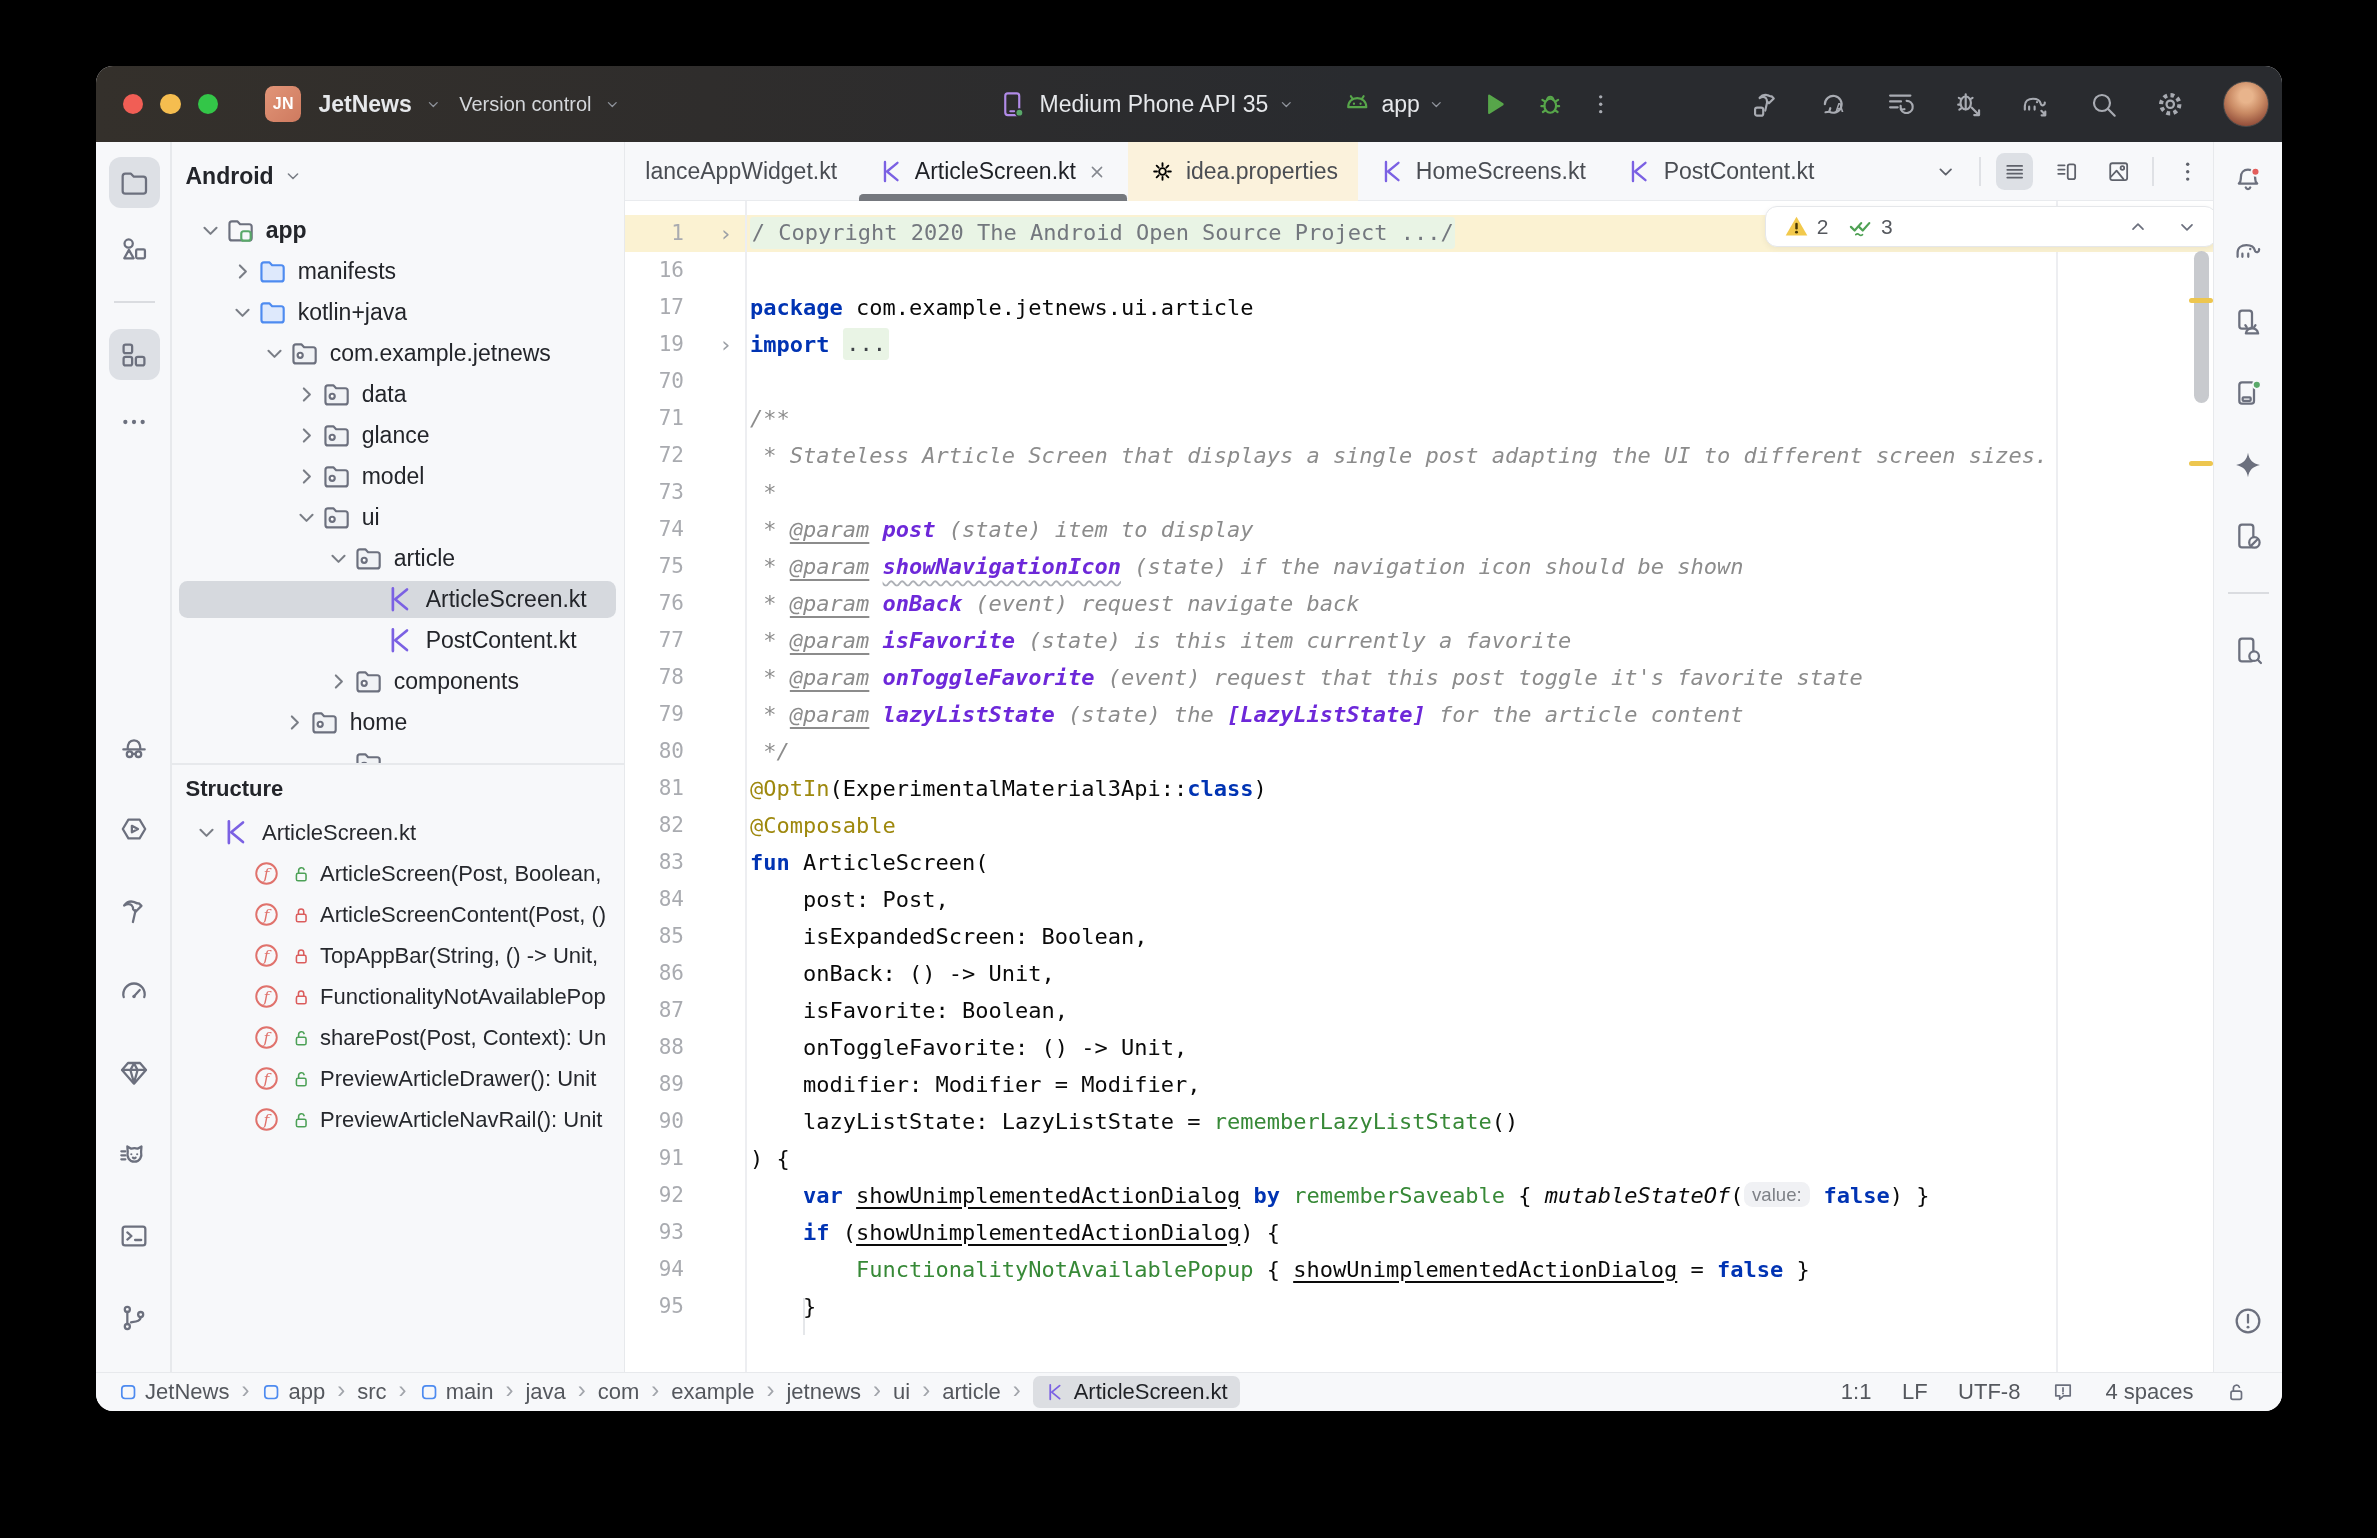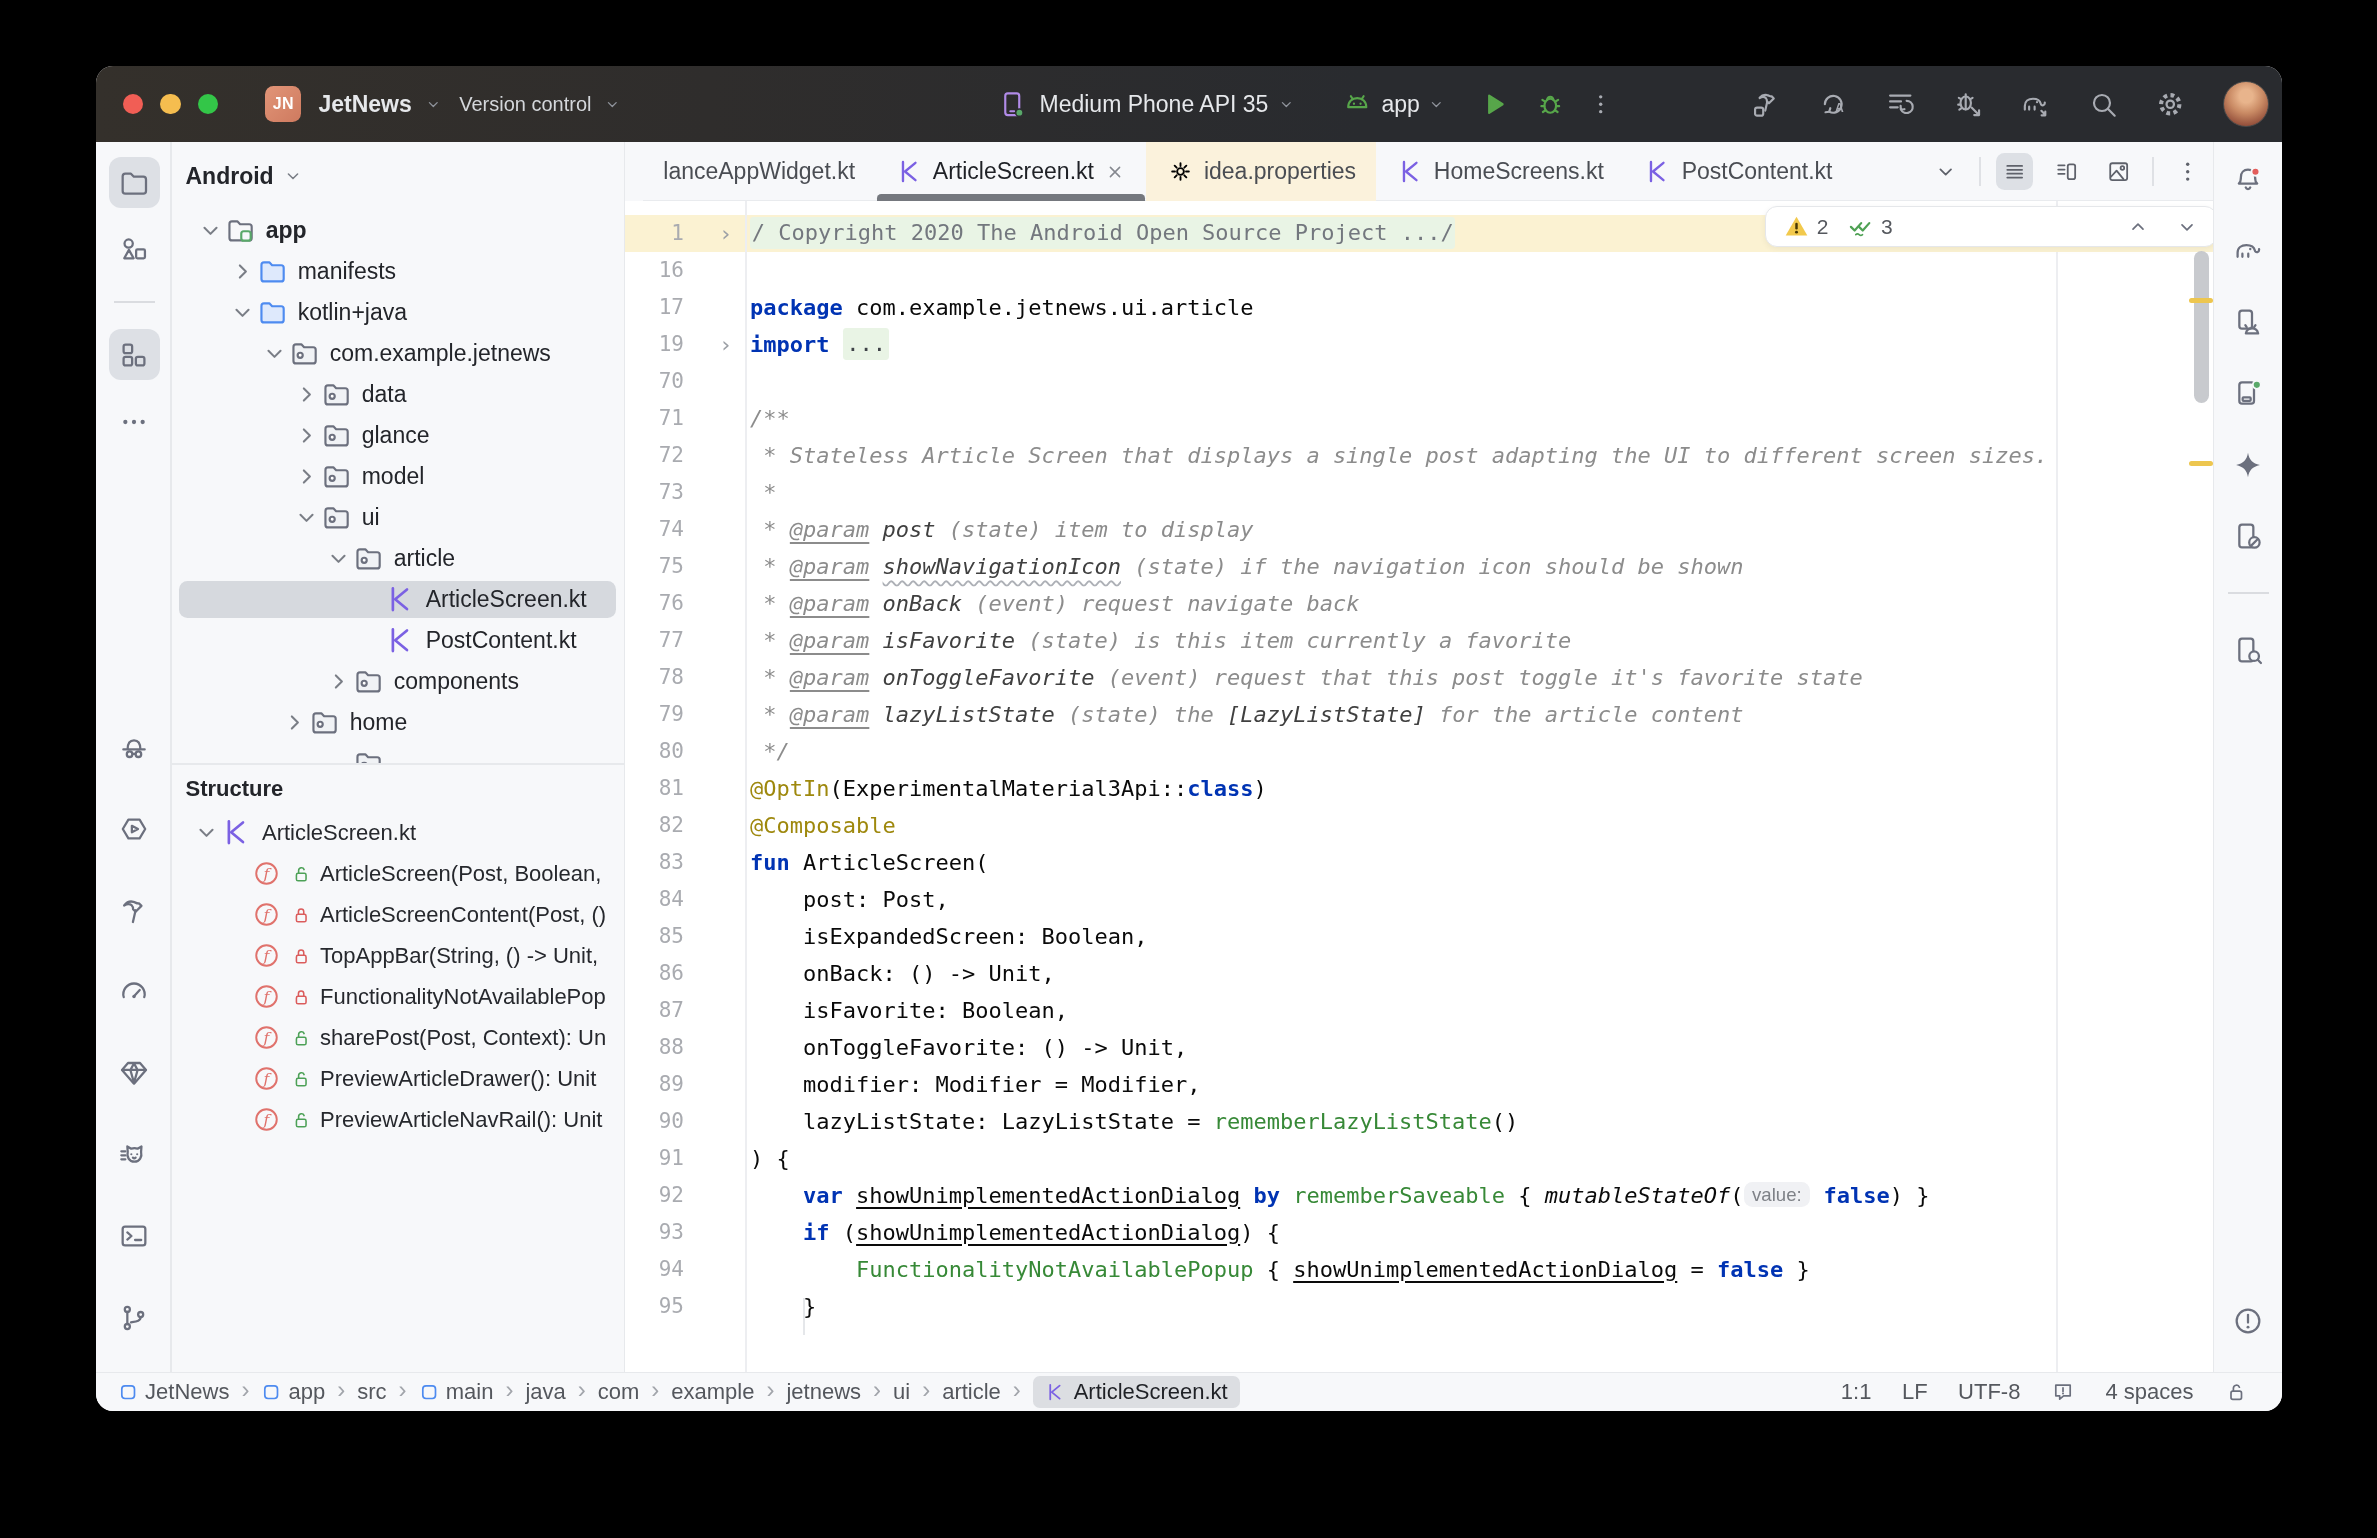--- a/index.html
+++ b/index.html
@@ -50,21 +50,21 @@
   .t-label.b { font-weight:700; }
   .pane-split { position:absolute; left:0; right:0; top:621px; height:1.7px; background:#E7E9EC; }
   .struct { position:absolute; left:0; top:623px; right:0; bottom:0; overflow:hidden; }
   .struct .pane-head { height:47px; padding-top:1px; }
   .srow { height:41px; display:flex; align-items:center; white-space:nowrap; }
   .s-fic { width:29px; height:29px; flex:none; margin-right:8.5px;}
   .s-lock { width:22px; height:22px; flex:none; margin-right:8.5px;}
   .s-label { font-size:22px; color:#26282D; }
   
   .ecol { position:absolute; left:529px; top:76px; right:69px; bottom:39px; }
-  .tabbar { position:absolute; left:18px; top:0; right:0; height:59px; background:#F7F8FA; border-bottom:1.7px solid #E9EBEE; display:flex; }
+  .tabbar { position:absolute; left:0; top:0; right:0; height:59px; background:#F7F8FA; border-bottom:1.7px solid #E9EBEE; display:flex; }
   .tab { height:59px; display:flex; align-items:center; padding:0 20.3px; gap:10.2px; position:relative; white-space:nowrap;}
   .tab .k-ic { width:27px; height:27px; }
   .tab-label { font-size:23px; color:#4A4D53; }
   .tab.active .tab-label { color:#1F2126; }
   .tab.amber { background:#FBF2DC; }
   .tab .underline { position:absolute; left:1.7px; right:1.7px; bottom:0; height:6.8px; background:#75787E; border-radius:4.2px 4.2px 0 0; }
   .tab .close { width:22px; height:22px; color:#85888F; }
   .tab-actions { position:absolute; right:3.4px; top:0; height:59px; display:flex; align-items:center; gap:15.2px; padding-right:3.4px;}
   .ta-btn { width:37px; height:37px; border-radius:8.5px; display:flex; align-items:center; justify-content:center; color:#5F626B; }
   .ta-btn.sel { background:#DDE0E5; }
@@ -77,21 +77,21 @@
           font-family:"DejaVu Sans Mono",monospace; font-size:22px; }
   .crow { height:37px; line-height:37px; display:flex; white-space:pre; position:relative;}
   .crow.caret { background:#FBF2D2; }
   .lnum { width:81px; padding-right:22px; text-align:right; color:#A9ABB0; font-size:21px; flex:none;}
   .lfold { width:39px; text-align:center; color:#9CA0A6; flex:none; }
   .lcode { margin-left:5.1px; color:#0A0A0A; }
   .kw { color:#0033B3; font-weight:bold; }
   .pl { color:#0A0A0A; }
   .cm { color:#8C8C8C; font-style:italic; }
   .cmtag { color:#8C8C8C; font-style:italic; text-decoration:underline; text-underline-offset:5.1px; }
-  .cmb { color:#404040; font-style:italic; font-weight:normal; }
+  .cmb { color:#6d28d9; font-style:italic; font-weight:bold; }
   .sq { text-decoration:underline; text-decoration-style:wavy; text-decoration-color:#ADB0B6; text-decoration-thickness:1.7px; text-underline-offset:6px;}
   .ann { color:#9E880D; }
   .fn { color:#378937; }
   .it { font-style:italic; }
   .und { color:#0A0A0A; text-decoration:underline; text-underline-offset:4.2px; }
   .fold-comment { background:#E9F4E5; color:#73777E; border-radius:3.4px; padding:3.4px 1.7px; }
   .fold { background:#E9F4E5; color:#3F4248; border-radius:3.4px; padding:3.4px 3.4px; }
   .hint { display:inline-block; background:#F0F1F4; color:#7E8187; border-radius:8.5px;
           font-family:"Liberation Sans",sans-serif; font-size:18.6px; line-height:25.4px;
           padding:0 8.5px; vertical-align:1.7px; }

